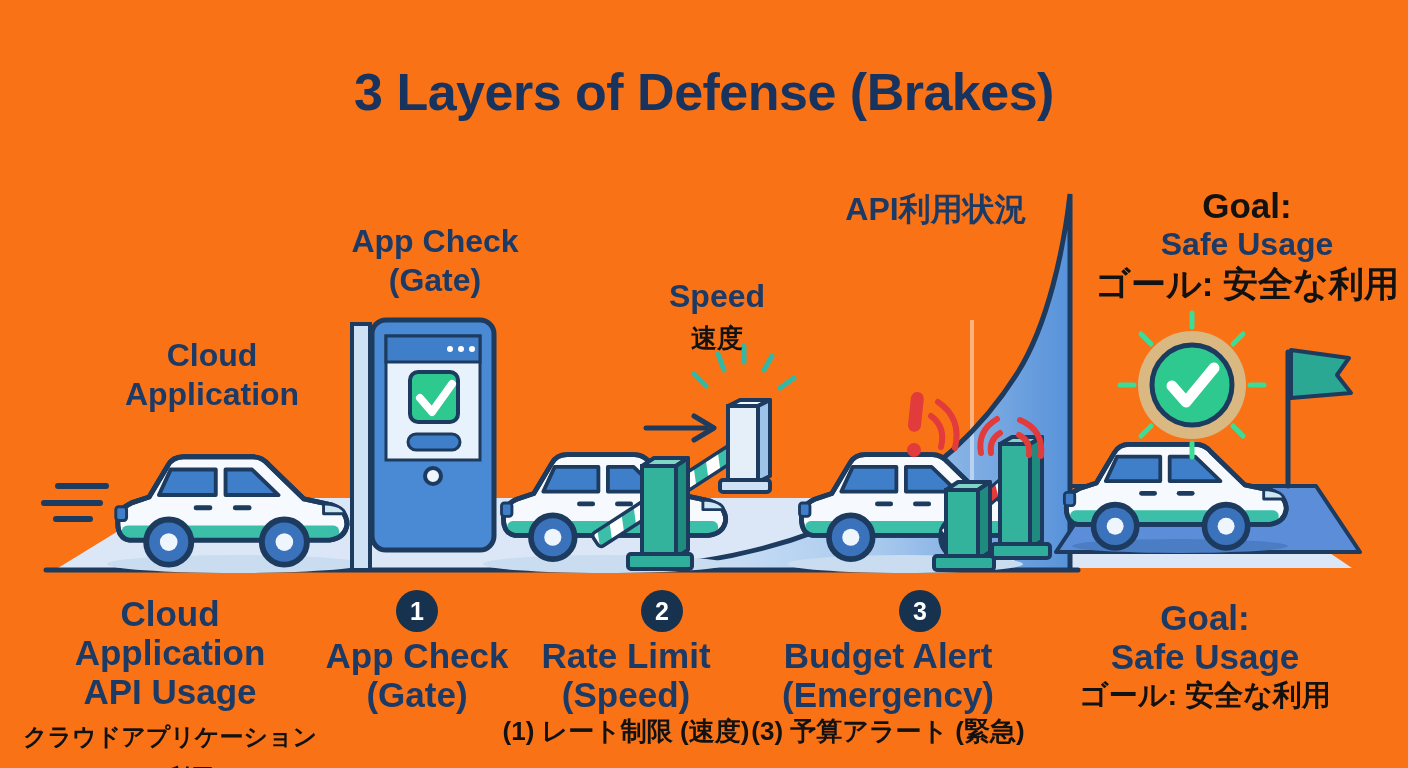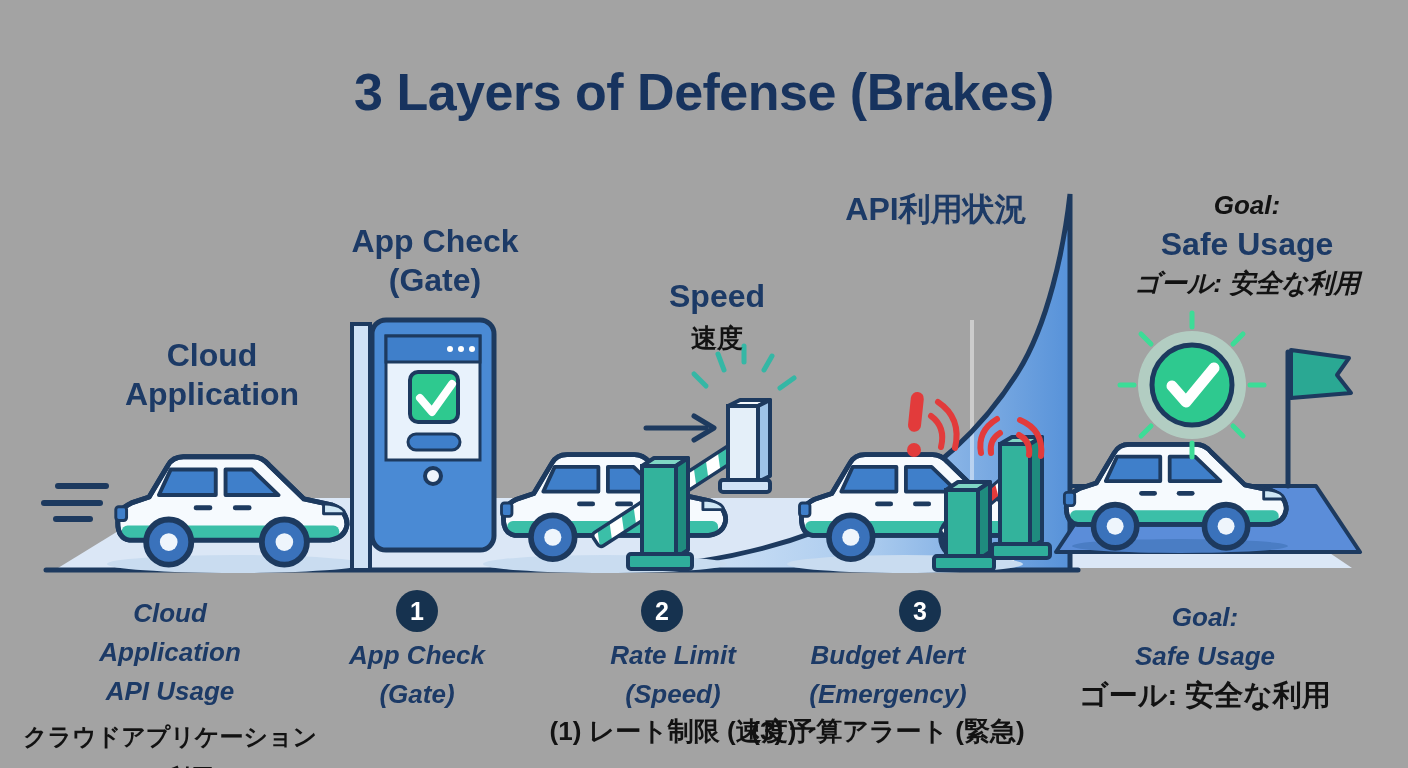--- a/index.html
+++ b/index.html
@@ -1,29 +1,29 @@
 <!DOCTYPE html>
 <html><head>
 <meta charset="utf-8">
 <style>
   html,body { margin:0; padding:0; background:#fff; }
   .canvas {
-    position:relative; width:1408px; height:768px; background:#a3a3a3;
+    position:relative; width:1408px; height:768px; background:#f97316;
     overflow:hidden; font-family:"Liberation Sans", sans-serif;
   }
   .illustration { position:absolute; left:0; top:0; width:1408px; height:768px; }
   .label { position:absolute; transform:translateX(-50%); text-align:center; font-weight:bold; white-space:nowrap; }
   .navy  { color:#1c3a66; }
   .black { color:#121212; }
   .title {
     position:absolute; left:704px; top:62px; transform:translateX(-50%);
     font-size:52px; font-weight:bold; color:#17335e; white-space:nowrap; letter-spacing:-0.5px;
   }
   .t32 { font-size:32px; line-height:39px; }
-  .t30 { font-size:26px; line-height:39px;font-style:italic; }
+  .t30 { font-size:35px; line-height:39px; }
   .t29 { font-size:29px; line-height:38px; }
   .t26 { font-size:26px; line-height:34px; }
   .t24 { font-size:24px; line-height:31px;margin-top:10px; }
   .jpbig { font-size:26px; line-height:44px; }
   .badge {
     position:absolute; transform:translateX(-50%);
     width:42px; height:42px; border-radius:50%;
     background:#16324f; color:#ffffff;
     font-size:25px; font-weight:bold;
     display:flex; align-items:center; justify-content:center;
@@ -229,21 +229,21 @@
     <div class="black t24">API利用</div>
   </div>
 
   <div class="badge" style="left:417px; top:590px;">1</div>
   <div class="label" style="left:417px; top:636px;">
     <div class="navy t30">App Check</div>
     <div class="navy t30">(Gate)</div>
   </div>
 
   <div class="badge" style="left:662px; top:590px;">2</div>
-  <div class="label" style="left:673px; top:636px;">
+  <div class="label" style="left:626px; top:636px;">
     <div class="navy t30">Rate Limit</div>
     <div class="navy t30">(Speed)</div>
     <div class="black t26">(1) レート制限 (速度)</div>
   </div>
 
   <div class="badge" style="left:920px; top:590px;">3</div>
   <div class="label" style="left:888px; top:636px;">
     <div class="navy t30">Budget Alert</div>
     <div class="navy t30">(Emergency)</div>
     <div class="black t26">(3) 予算アラート (緊急)</div>

